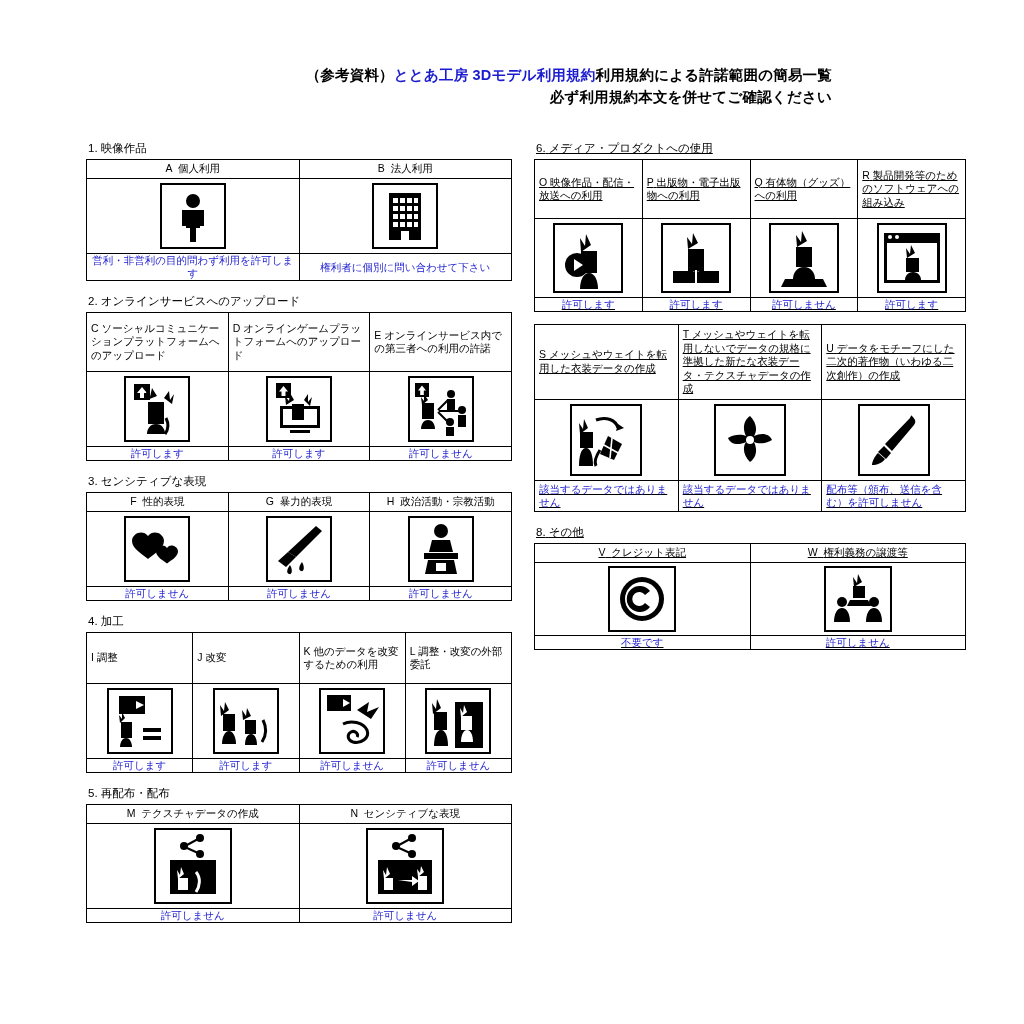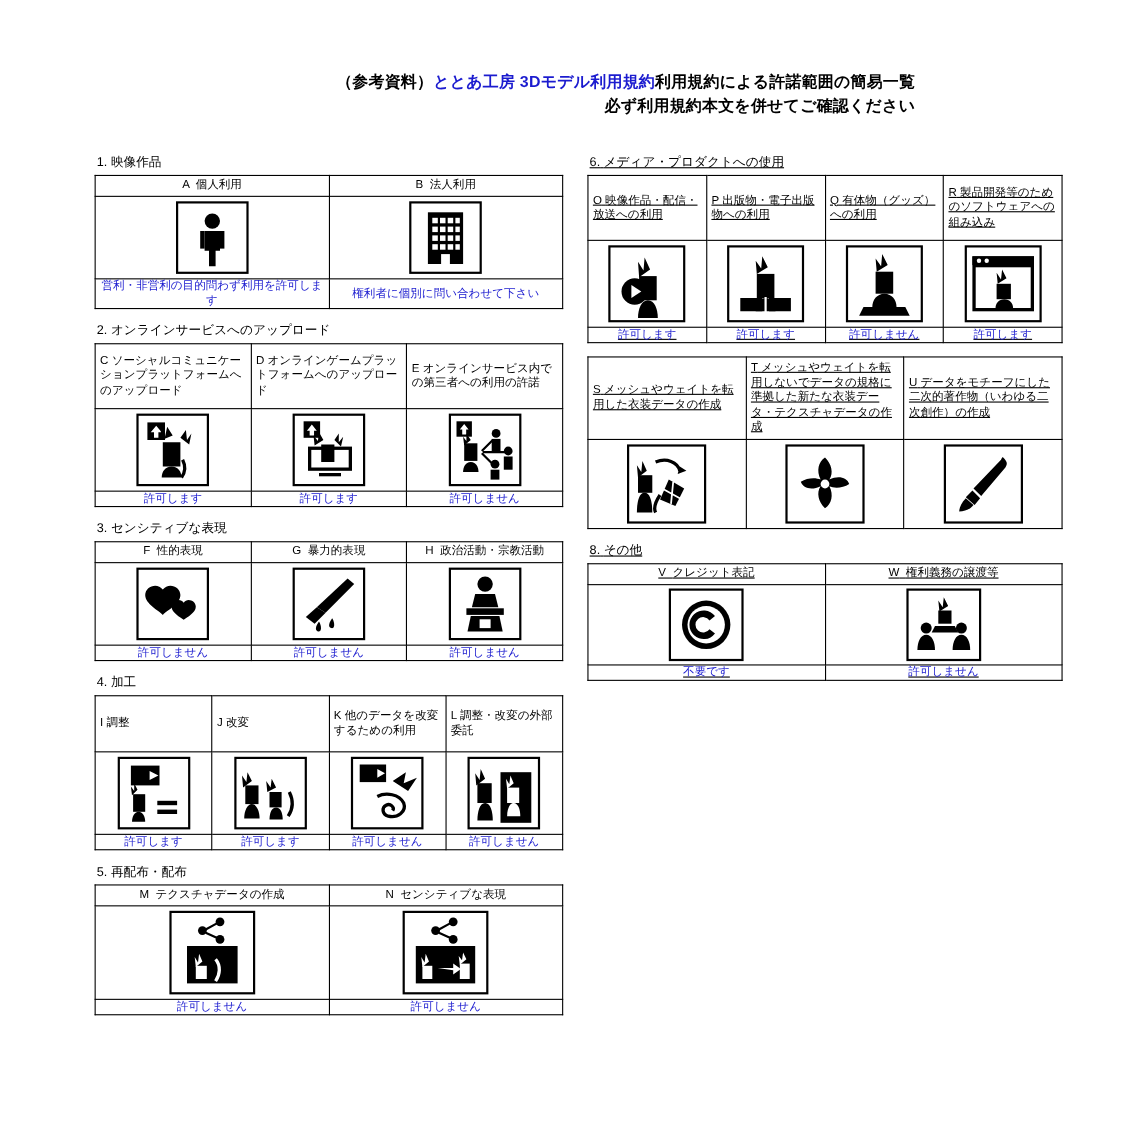--- a/index.html
+++ b/index.html
@@ -608,20 +608,25 @@
             <td class="art" style="height:80px">
               <div class="box" style="width:68px;height:68px">
                 <svg class="svgwrap" viewBox="0 0 68 68">
                   <path d="M52 10 c4 4 4 6 2 9 l-22 26 -7 -7 25 -26 c1 -2 1 -3 2 -2z" fill="#000"></path>
                   <path d="M24 40 l7 7 -5 6 -8 -7z" fill="#000"></path>
                   <path d="M18 47 c-4 4 -6 9 -6 12 c5 0 10 -2 13 -6z" fill="#000"></path>
                 </svg>
               </div>
             </td>
           </tr>
+          <tr>
+            <td class="res wrap">該当するデータではありません</td>
+            <td class="res wrap">該当するデータではありません</td>
+            <td class="res wrap">配布等（頒布、送信を含む）を許可しません</td>
+          </tr>
         </tbody>
           </table>
       </div>
 
       <div class="section">
         <div class="section-head">
           <span>8.</span>
           <span>その他</span>
         </div>
         <table class="grid">

